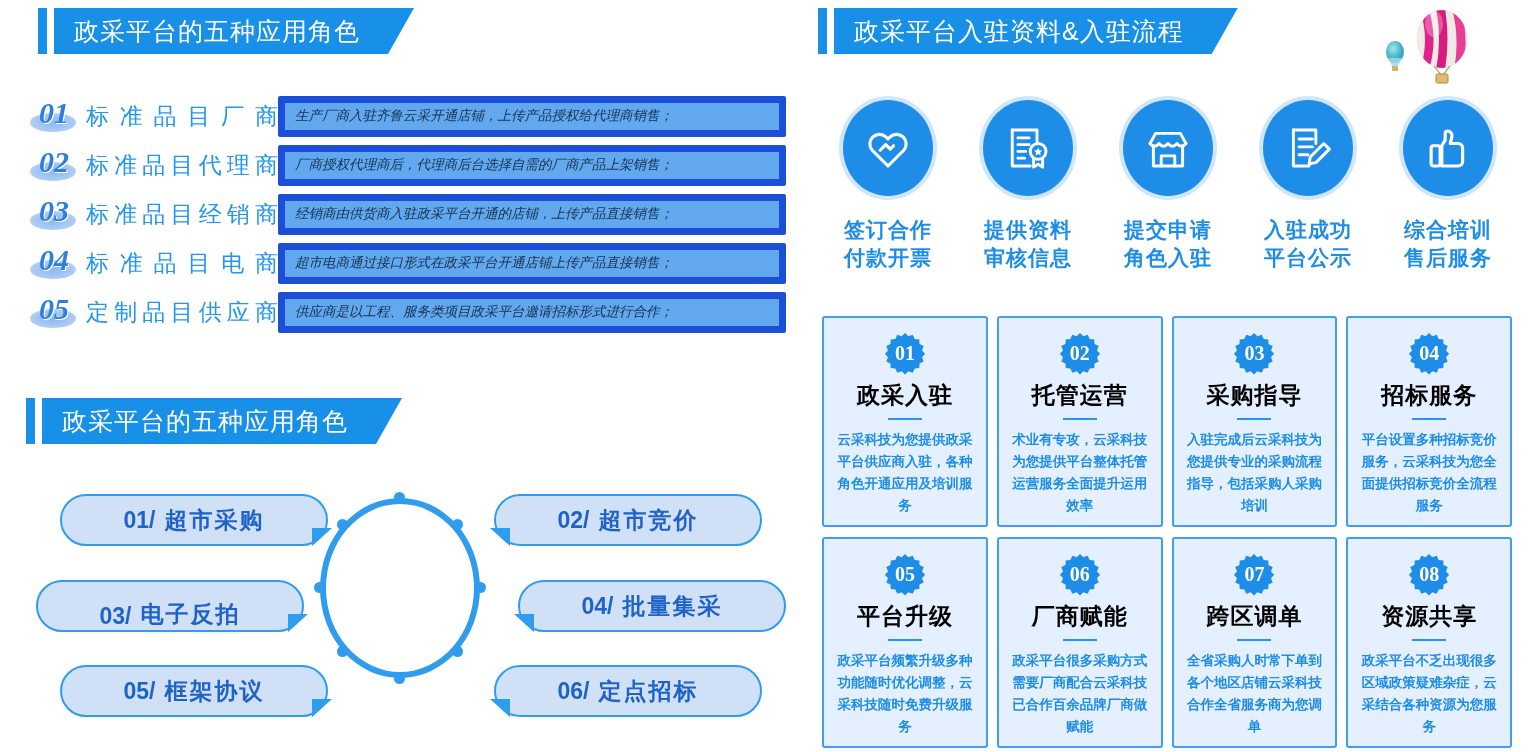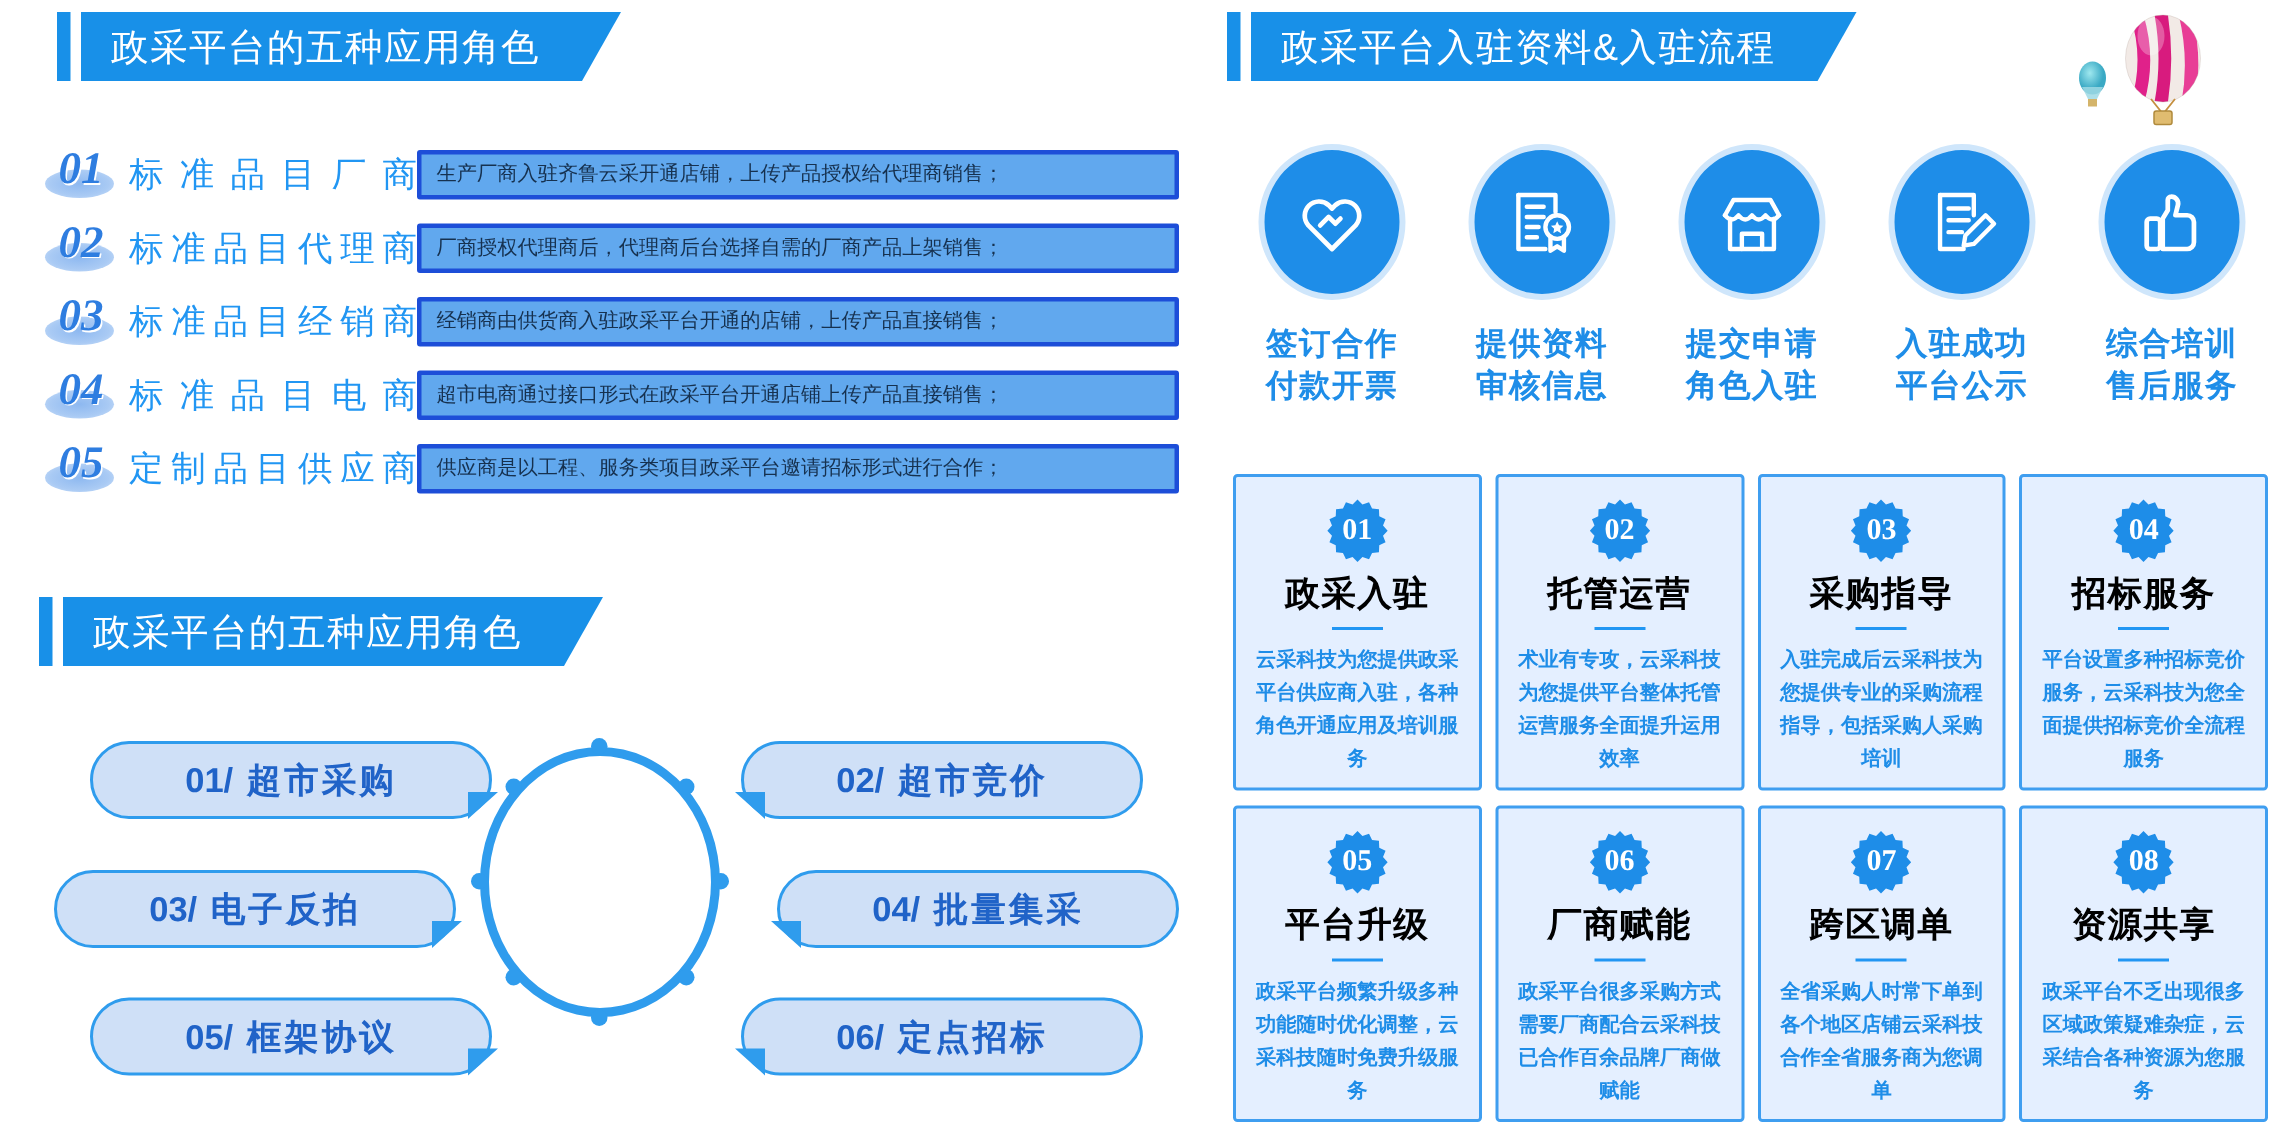--- a/index.html
+++ b/index.html
@@ -43,23 +43,23 @@
     color: #2e7de0; text-shadow: 1px 1px 0 #ffffff;
     transform: translateY(-4px);
   }
   .role-name {
     color: #2196f3; font-size: 23px; font-weight: 500;
     width: 192px; flex: 0 0 192px; margin-left: 4px;
     display: flex; justify-content: space-between;
   }
   .role-name.wide { letter-spacing: 0px; }
   .role-desc {
-    flex: 1; border: 3px solid #1d4ed8; background: #61a8ee;
+    flex: 1; border: 7px solid #1d4ed8; background: #61a8ee;
     color: #16314f; font-size: 13.5px; line-height: 1;
-    padding: 6px 10px 7px; border-radius: 2px; white-space: nowrap;
+    padding: 6px 10px 7px; border-radius: 2px; white-space: nowrap; font-style: italic;
   }
 
   
   #wheel-area { position: absolute; left: 0px; top: 470px; width: 800px; height: 280px; }
   .pill {
     position: absolute; width: 268px; height: 52px;
     background: #cfe0f7; border: 2px solid #2f9ced; border-radius: 27px;
     display: flex; align-items: center; justify-content: center;
     color: #2063c8; font-size: 23px; font-weight: bold;
   }
@@ -246,21 +246,21 @@
       <span class="pill-num">01/</span>
       <span class="pill-label">超市采购</span>
       <span class="tail"></span>
     </div>
     <div class="pill right" style="left:494px; top:24px;">
       <span class="pill-num">02/</span>
       <span class="pill-label">超市竞价</span>
       <span class="tail"></span>
     </div>
 
-    <div class="pill left" style="left:36px; top:110px;">
+    <div class="pill left" style="left:36px; top:110px;align-items:flex-end;">
       <span class="pill-num">03/</span>
       <span class="pill-label">电子反拍</span>
       <span class="tail"></span>
     </div>
     <div class="pill right" style="left:518px; top:110px;">
       <span class="pill-num">04/</span>
       <span class="pill-label">批量集采</span>
       <span class="tail"></span>
     </div>
 

